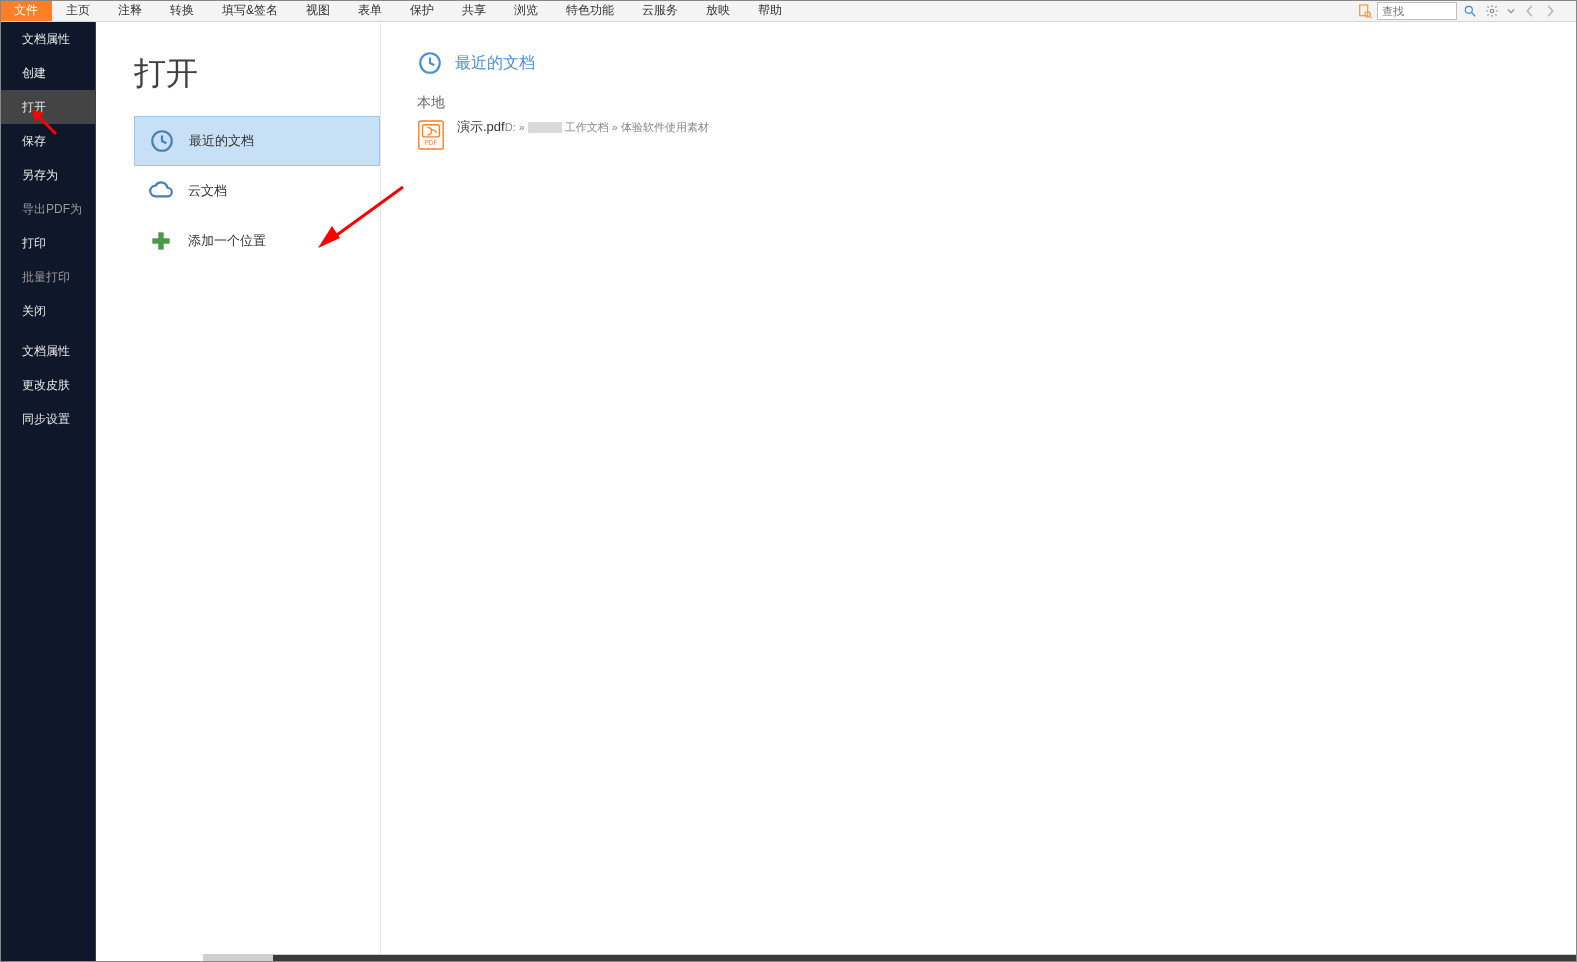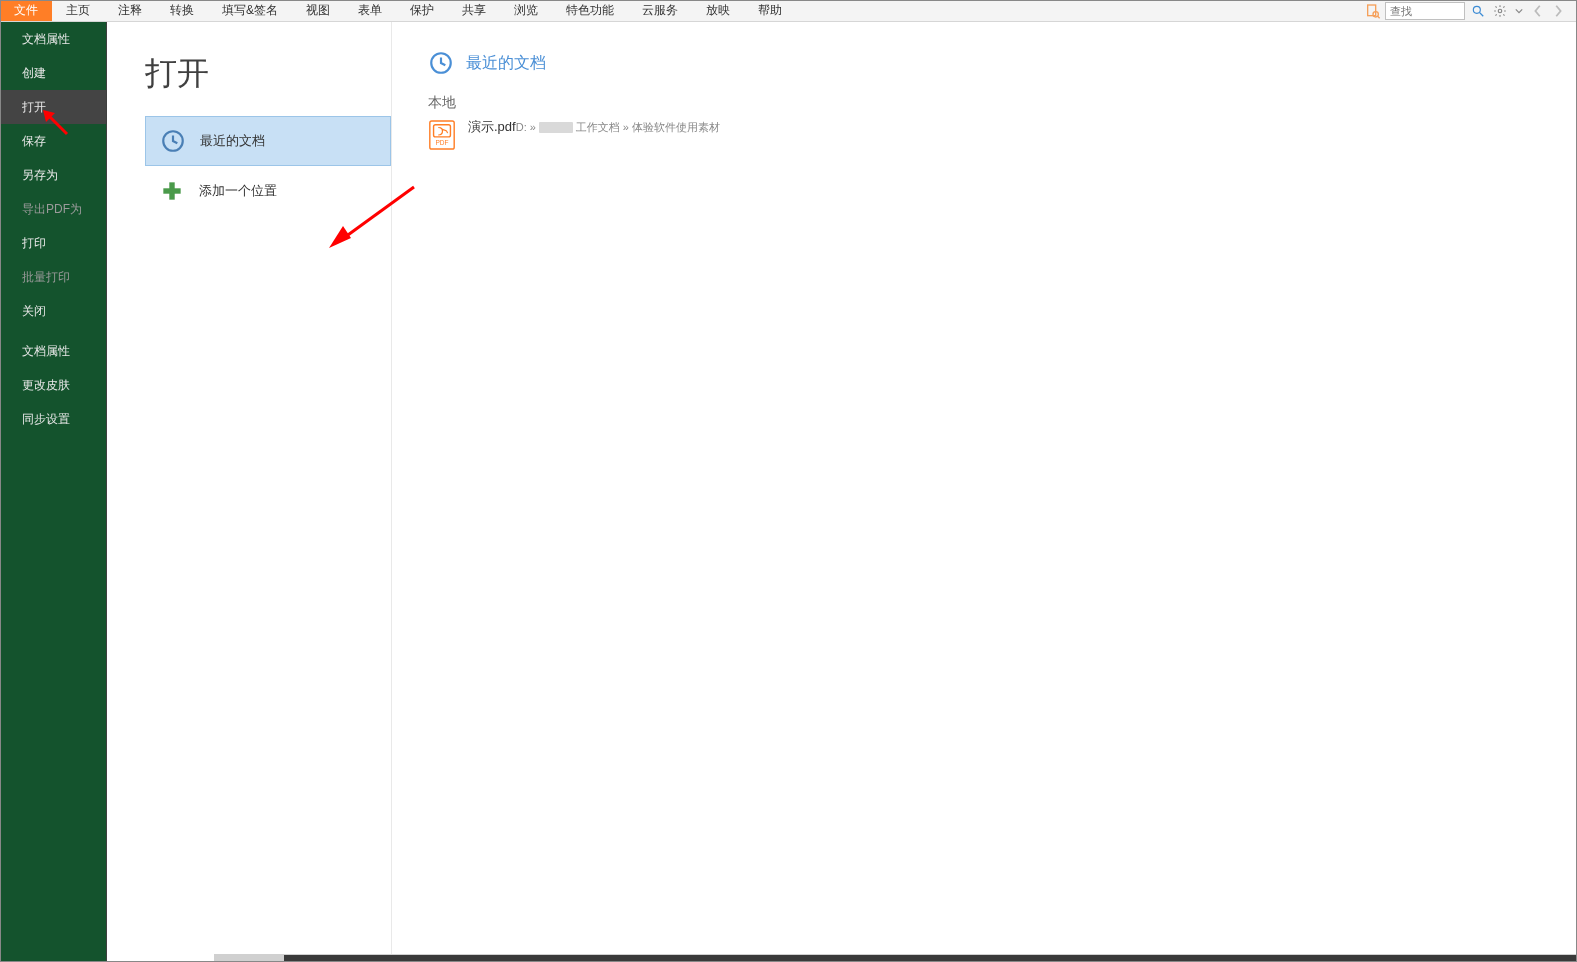--- a/index.html
+++ b/index.html
@@ -2,29 +2,29 @@
 <html><head>
   <meta charset="utf-8">
   <style>
     * { margin: 0; padding: 0; box-sizing: border-box; font-family: "Microsoft YaHei", Arial, sans-serif; }
     body { width: 1577px; height: 962px; background: #fff; overflow: hidden; }
 
     .topbar { display: flex; height: 22px; background: #f4f4f4; border-bottom: 1px solid #d6d6d6; align-items: stretch; }
     .tab { padding: 8px 14px; font-size: 12px; color: #333; display: flex; align-items: center; cursor: pointer; }
     .tab.active { background: #ff7e26; color: #fff; }
     .topbar-spacer { flex: 1; }
-    .topbar-right { display: flex; align-items: center; gap: 4px; padding-right: 14px; }
+    .topbar-right { display: flex; align-items: center; gap: 4px; padding-right: 22px; }
     .search-icon-left { width: 16px; height: 16px; color: #f5a05a; }
     .search-box { width: 80px; height: 18px; border: 1px solid #c0c0c0; font-size: 11px; padding: 0 4px; color: #888; background:#fff;}
     .mag-icon { width: 14px; height: 14px; color: #3c8bd4; margin-left: 2px; }
     .gear-icon { width: 14px; height: 14px; color: #888; margin-left: 4px;}
     .nav-arrow { width: 10px; height: 14px; color: #bbb; margin-left: 6px; }
 
     .main { display: flex; height: calc(100% - 22px); }
-    .sidebar { width: 107px; background: #14532d; display: flex; flex-direction: column; border-right: 1px solid #3f3f3f;}
+    .sidebar { width: 96px; background: #0f172a; display: flex; flex-direction: column; border-right: 1px solid #3f3f3f;}
     .side-item { height: 34px; display: flex; align-items: center; padding-left: 22px; font-size: 12px; color: #e8e8e8; cursor: pointer;}
     .side-item.disabled { color: #9a9a9a; }
     .side-item.active { background: #444; }
     .side-sep { height: 6px; }
 
     .panel { display: flex; flex: 1; background: #fff; position: relative; }
     .col1 { width: 285px; padding: 30px 0 0 38px; border-right: 1px solid #e9e9e9; }
     .page-title { font-size: 32px; color: #404040; font-weight: 300; margin-bottom: 20px; }
     .loc-list { display: flex; flex-direction: column; gap: 0; }
     .loc-item { display: flex; align-items: center; height: 50px; padding-left: 14px; gap: 14px; cursor: pointer; font-size: 13px; color: #333; }
@@ -120,20 +120,26 @@
       <div class="loc-list">
         <div class="loc-item active">
           <svg class="loc-icon" viewBox="0 0 24 24">
               <circle cx="12" cy="12" r="9" fill="none" stroke="#4a7fb5" stroke-width="2"></circle>
               <path d="M12 7v5l4 2" fill="none" stroke="#4a7fb5" stroke-width="2"></path>
             </svg>
           <span>最近的文档</span>
         </div>
         <div class="loc-item">
           <svg class="loc-icon" viewBox="0 0 24 24">
+              <path d="M7 17a5 5 0 010-10 6 6 0 0111 2 4 4 0 010 8H7z" fill="none" stroke="#4a7fb5" stroke-width="2"></path>
+            </svg>
+          <span>云文档</span>
+        </div>
+        <div class="loc-item">
+          <svg class="loc-icon" viewBox="0 0 24 24">
               <line x1="12" y1="4" x2="12" y2="20" stroke="#4a9a4a" stroke-width="5"></line>
               <line x1="4" y1="12" x2="20" y2="12" stroke="#4a9a4a" stroke-width="5"></line>
             </svg>
           <span>添加一个位置</span>
         </div>
       </div>
       <svg class="arrow-annot" width="90" height="70" viewBox="0 0 90 70">
         <line x1="85" y1="5" x2="12" y2="58" stroke="#ff0000" stroke-width="3"></line>
         <polygon points="0,66 22,56 14,44" fill="#ff0000"></polygon>
       </svg>

